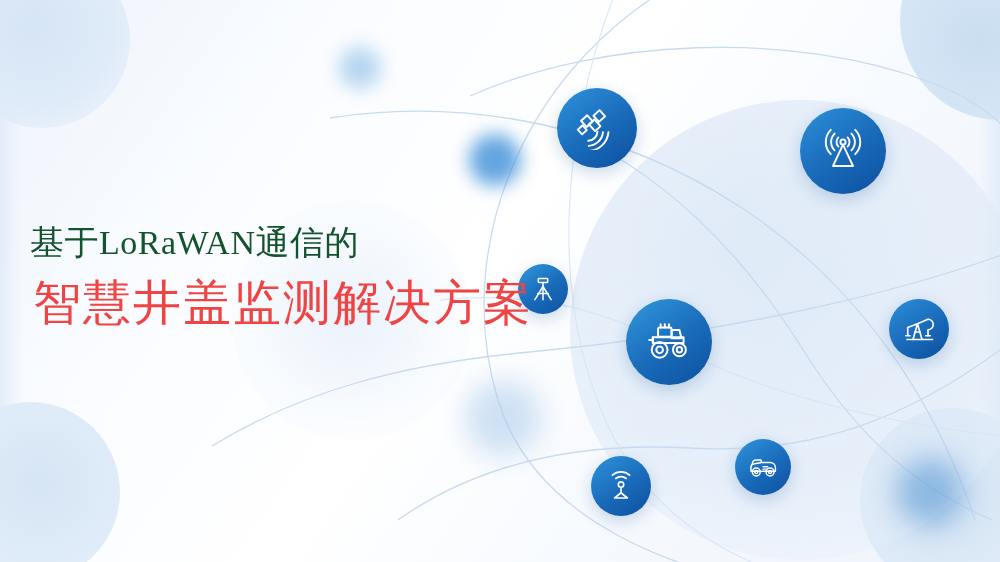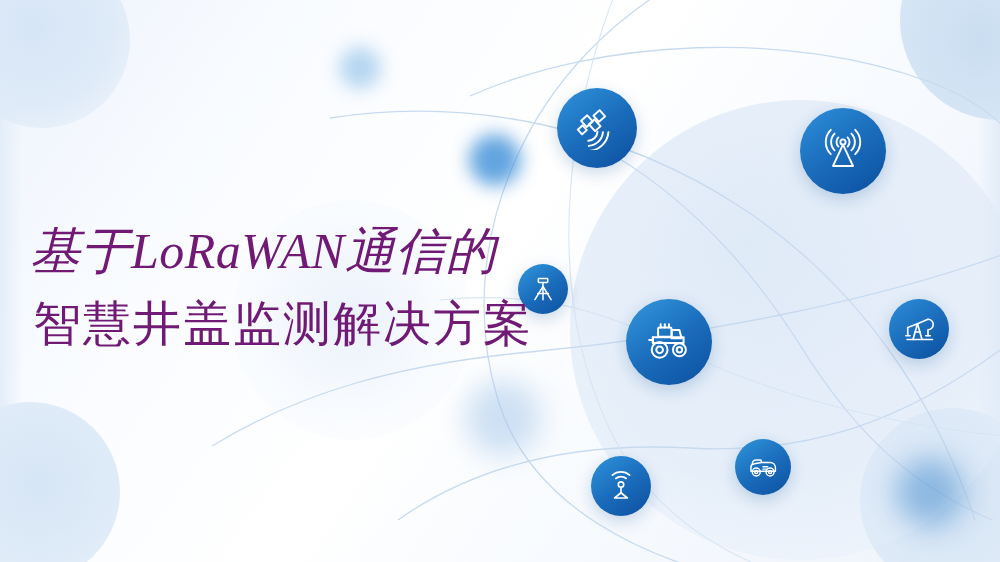--- a/index.html
+++ b/index.html
@@ -80,36 +80,35 @@
 
   
   .title-wrap {
     position: absolute;
     left: 30px;
     top: 226px;
     width: 560px;
   }
   .title-line-1 {
     font-family: "Liberation Serif", "DejaVu Serif", serif;
-    font-size: 50px;
+    font-size: 34px;
     line-height: 1.02;
     letter-spacing: 0.5px;
     font-weight: 400;
-    color: #701a75;
+    color: #14532d;
     white-space: nowrap;
-    font-style: italic;
   }
   .title-line-2 {
-    font-family: Liberation Mono, monospace;
+    font-family: Liberation Serif, serif;
     font-size: 48px;
     line-height: 1.0;
     letter-spacing: 2px;
     font-weight: 400;
-    color: #701a75;
-    margin-top: 26px;
+    color: #ef4444;
+    margin-top: 18px;
     margin-left: 3px;
     white-space: nowrap;
   }
 </style>
 </head>
 <body>
 
 <div id="slide">
 
   <div class="bg-base"></div>

